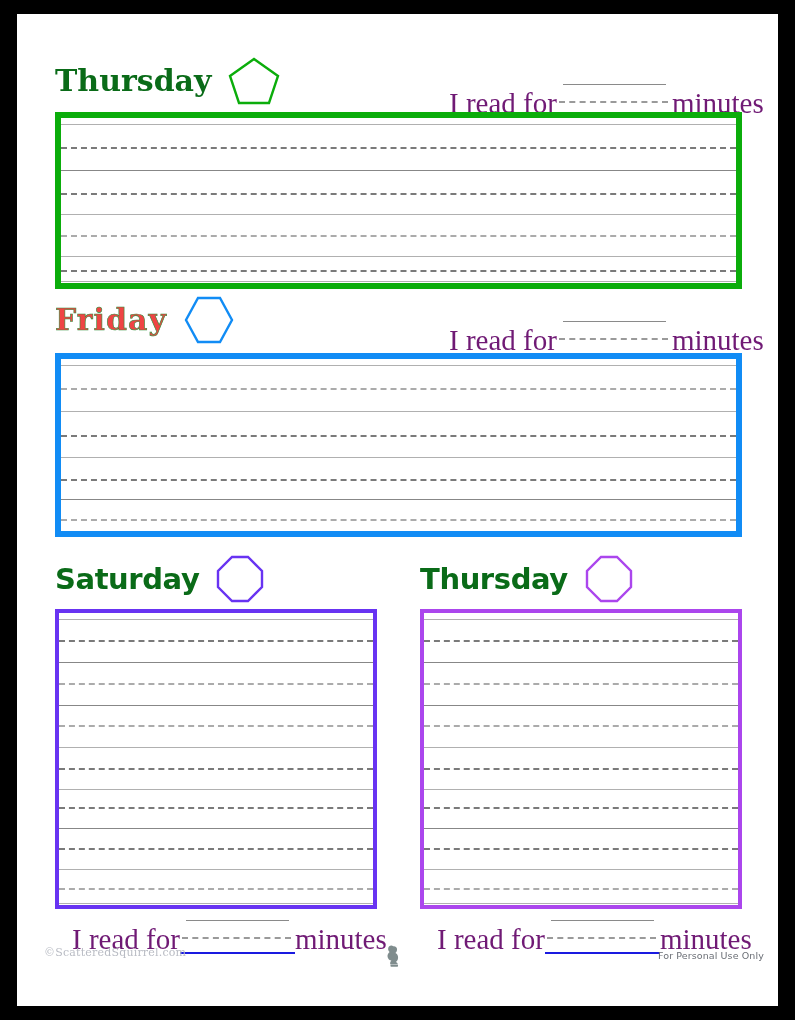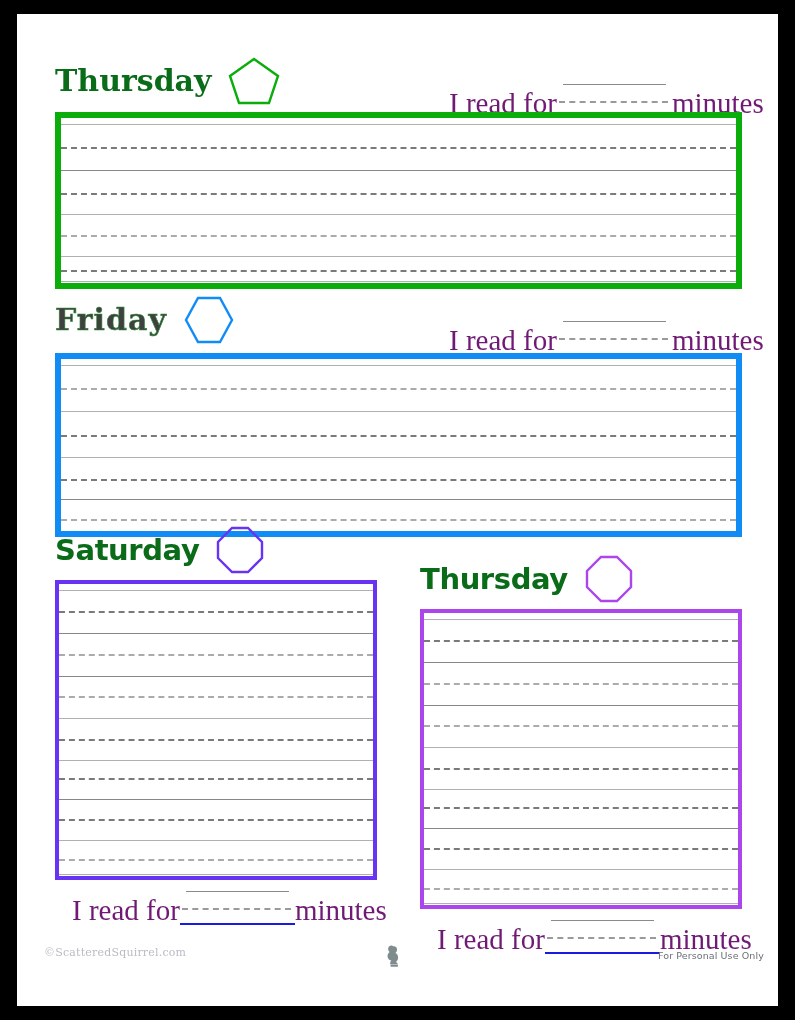--- a/index.html
+++ b/index.html
@@ -53,21 +53,21 @@
     font-family: "DejaVu Serif", serif;
     font-weight: bold;
     font-size: 30px;
     letter-spacing: 0px;
   }
   
   .title-friday {
     font-family: "DejaVu Serif", serif;
     font-weight: bold;
     font-size: 30px;
-    color: #404040;
+    color: #ef4444;
     -webkit-text-stroke: 0.6px #2f8f3a;
     letter-spacing: 1px;
   }
   
   .title-round {
     font-family: "DejaVu Sans", sans-serif;
     font-weight: bold;
     font-size: 29px;
     letter-spacing: -0.4px;
   }
@@ -230,21 +230,21 @@
           <div class="rule-dash" style="top:76px;"></div>
           <div class="rule-solid light" style="top:98px;"></div>
           <div class="rule-dash" style="top:120px;"></div>
           <div class="rule-solid" style="top:140px;"></div>
           <div class="rule-dash light" style="top:160px;"></div>
           <div class="rule-solid light" style="top:172px;"></div>
         </div>
       </div>
     </div>
 
-    <div class="day-section" style="left:0; top:471px; width:380px; height:460px;">
+    <div class="day-section" style="left:0; top:500px; width:380px; height:460px;">
 
       <div class="day-header" style="left:38px; top:42px;">
         <span class="day-title title-round">Saturday</span>
         <svg class="day-shape" width="50" height="50" viewBox="0 0 50 50">
           <polygon points="17,3 33,3 47,17 47,33 33,47 17,47 3,33 3,17" fill="none" stroke="#6833f2" stroke-width="2.4"></polygon>
         </svg>
       </div>
 
       <div class="writing-box" style="left:38px; top:95px; width:322px; height:300px; border-width:4px; border-color:#6833f2;">
         <div class="lines-wrap">

